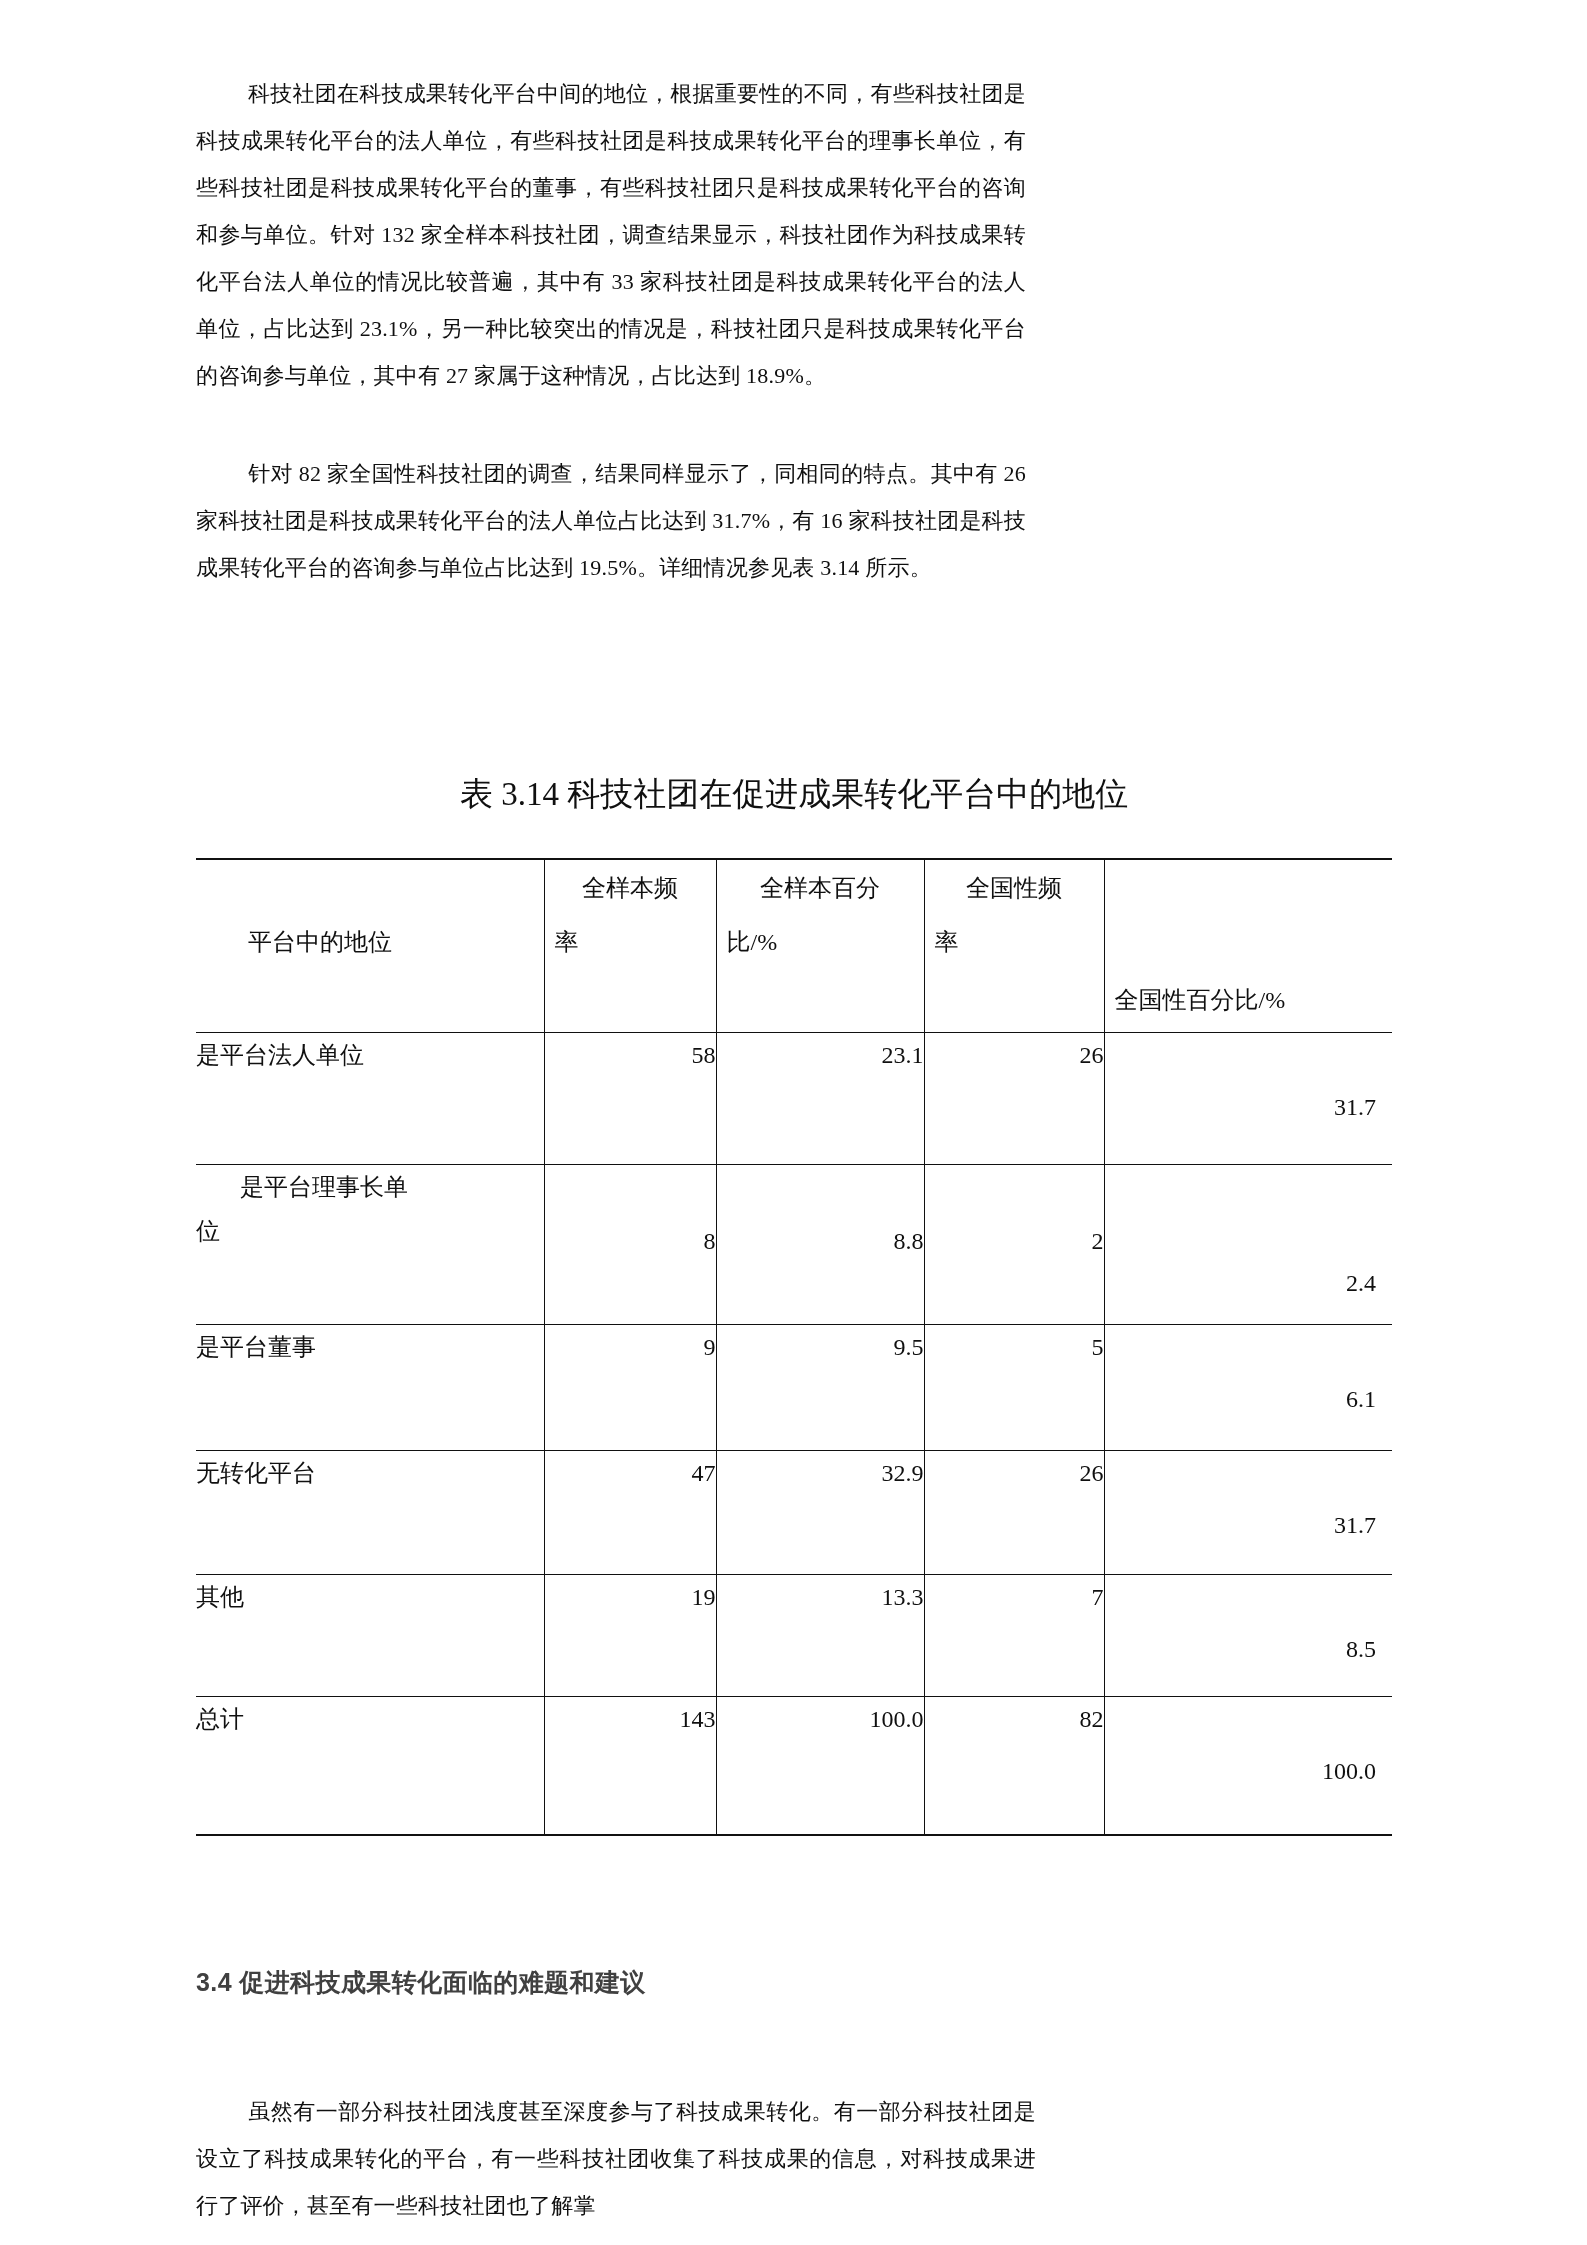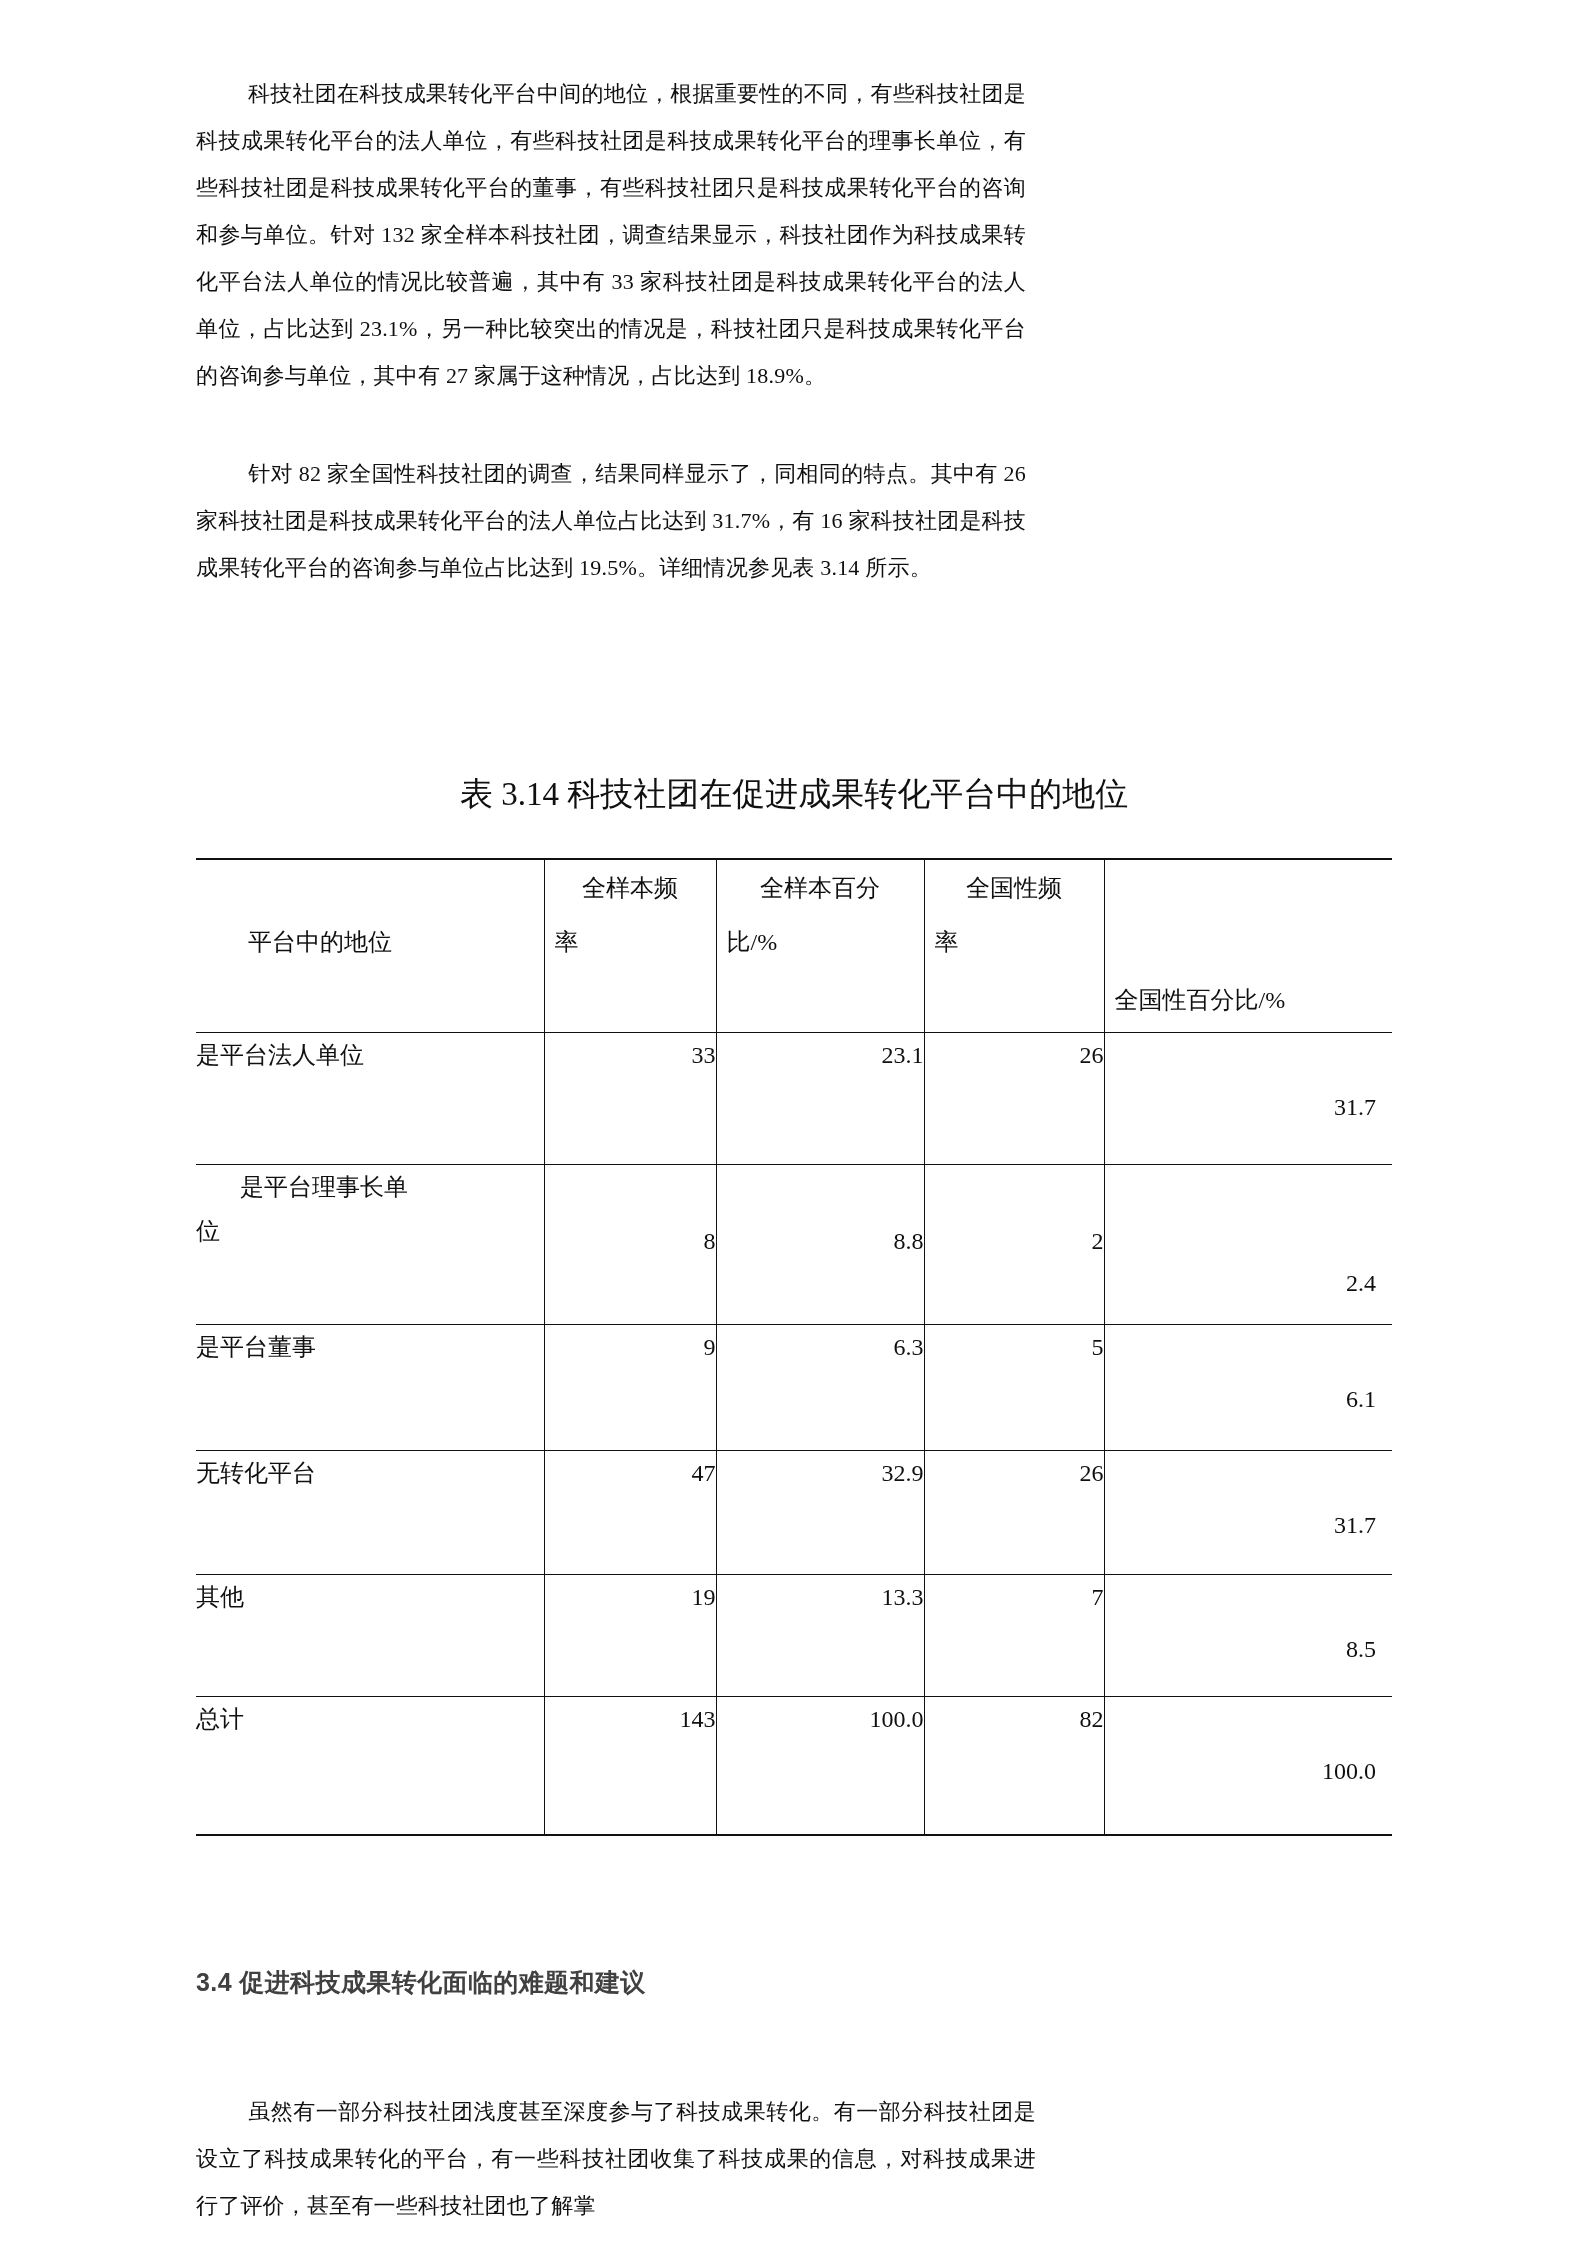--- a/index.html
+++ b/index.html
@@ -132,40 +132,40 @@
             <span class="lbl-mid">率</span>
           </th>
           <th class="hc">
             <span class="lbl-low">全国性百分比/%</span>
           </th>
         </tr>
       </thead>
       <tbody>
         <tr class="rule-mid r1">
           <td class="lbl">是平台法人单位</td>
-          <td class="num">33</td>
+          <td class="num">58</td>
           <td class="num">23.1</td>
           <td class="num">26</td>
           <td class="num-low">
               <span>31.7</span>
             </td>
         </tr>
         <tr class="rule-mid r2">
           <td class="lbl two"><span>是平台理事长单</span><span class="l2">位</span></td>
           <td class="num" style="padding-top:54px;">8</td>
           <td class="num" style="padding-top:54px;">8.8</td>
           <td class="num" style="padding-top:54px;">2</td>
           <td class="num-low">
               <span style="top:96px;">2.4</span>
             </td>
         </tr>
         <tr class="rule-mid r3">
           <td class="lbl">是平台董事</td>
           <td class="num">9</td>
-          <td class="num">6.3</td>
+          <td class="num">9.5</td>
           <td class="num">5</td>
           <td class="num-low">
               <span>6.1</span>
             </td>
         </tr>
         <tr class="rule-mid r5">
           <td class="lbl">无转化平台</td>
           <td class="num">47</td>
           <td class="num">32.9</td>
           <td class="num">26</td>

